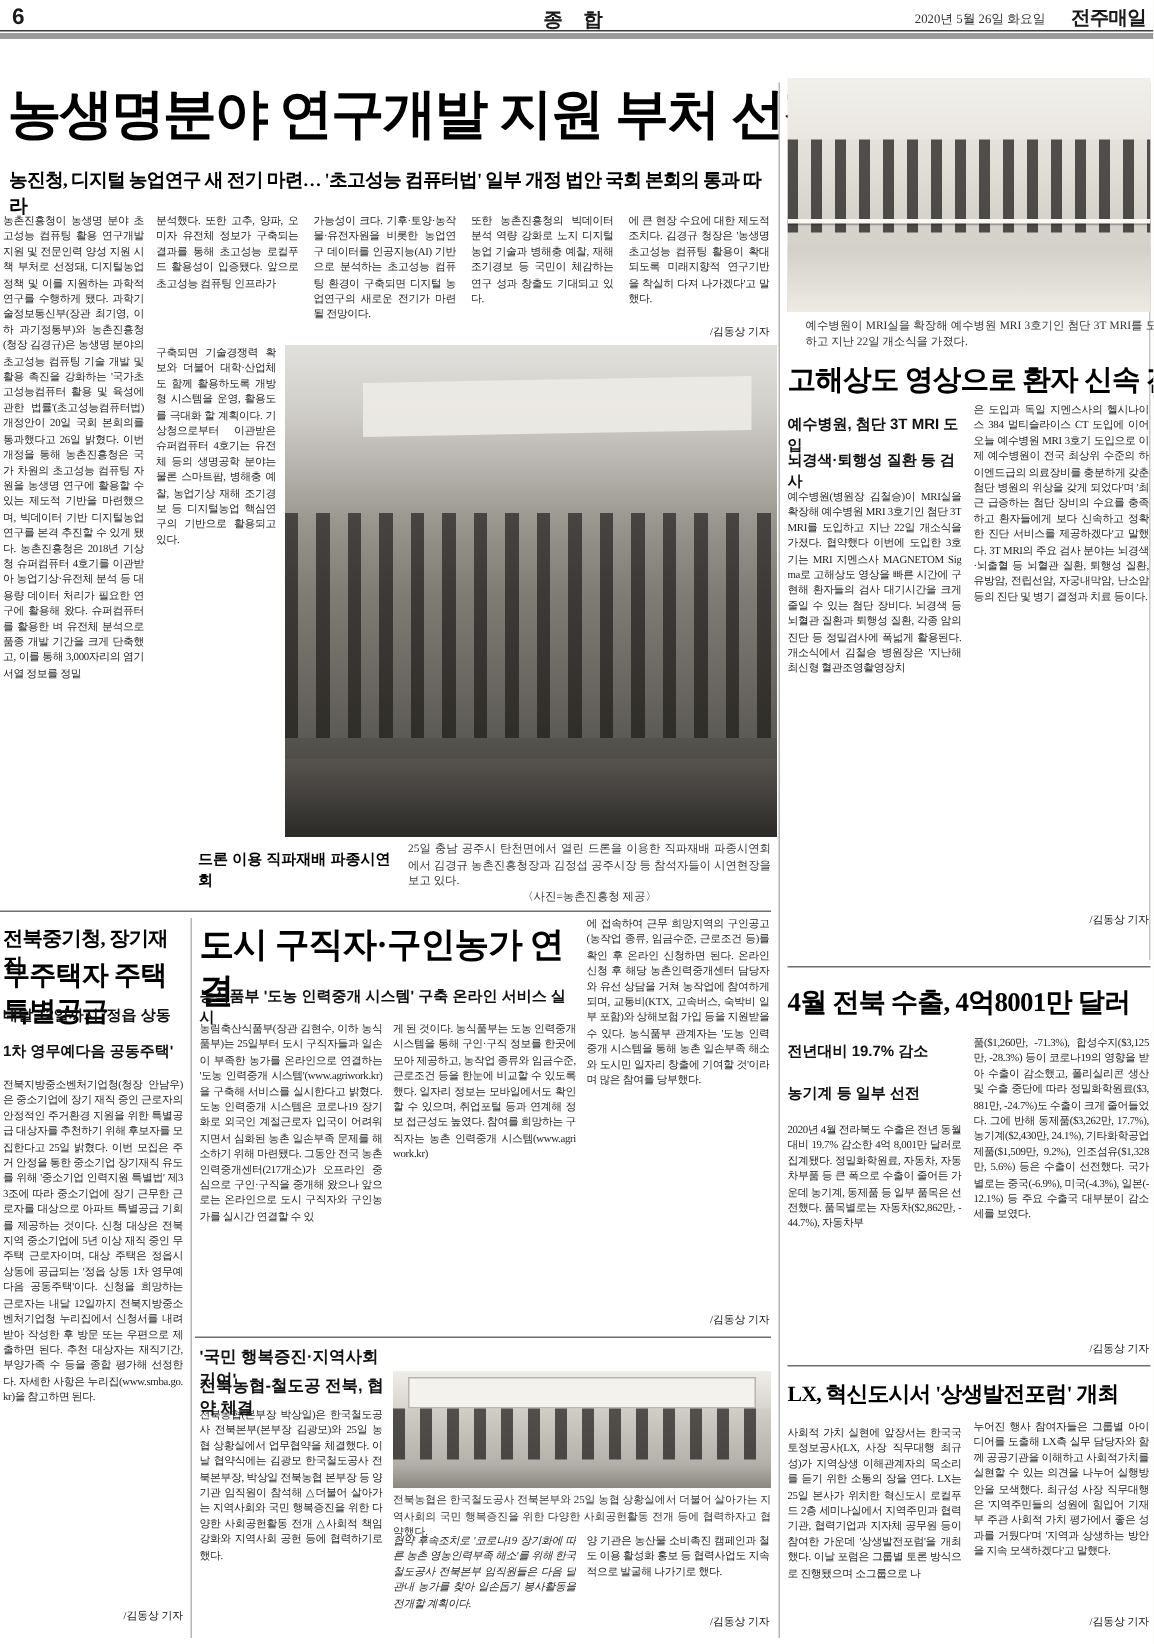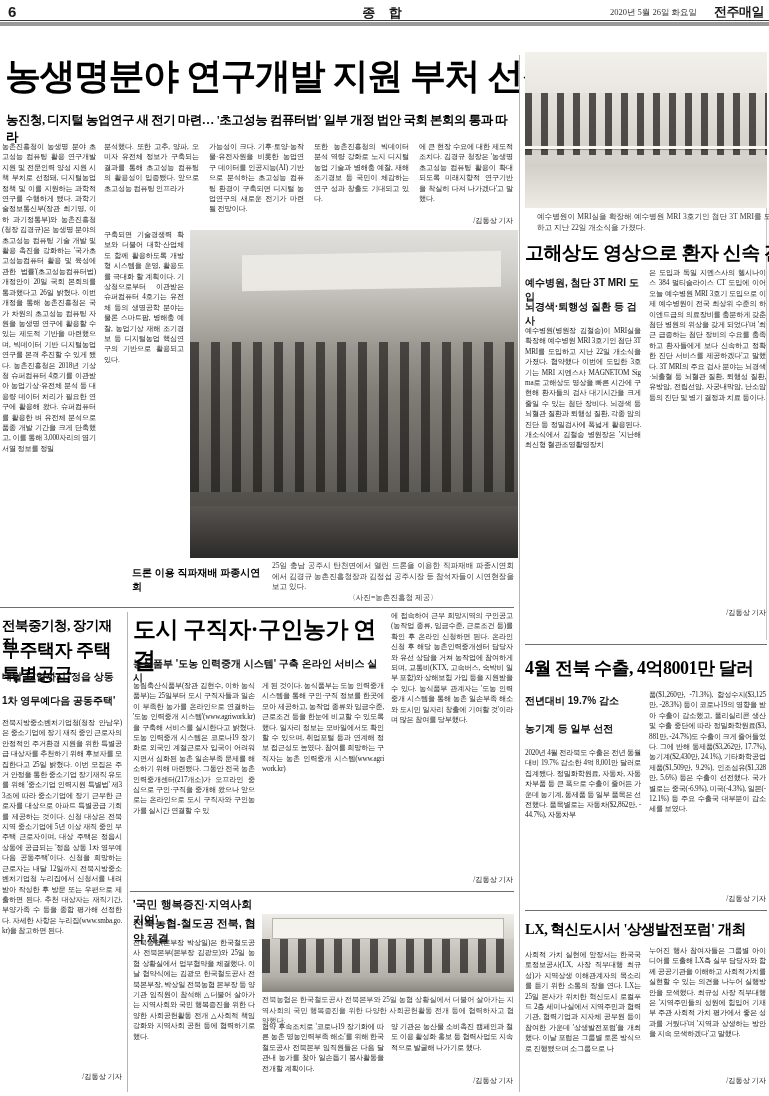--- a/index.html
+++ b/index.html
@@ -44,21 +44,21 @@
   <div class="abs sans" style="left:0;right:0;top:4px;text-align:center;font-size:13px;font-weight:bold;letter-spacing:5px;">종 합</div>
   <div class="abs" style="right:72px;top:7px;font-size:8.5px;color:#333;">2020년 5월 26일 화요일</div>
   <div class="abs sans" style="right:5px;top:3px;font-size:13px;font-weight:900;letter-spacing:-0.5px;">전주매일</div>
   <div class="abs" style="left:0;top:20px;width:769px;height:1px;background:#3c3c3c;"></div>
   <div class="abs" style="left:0;top:22px;width:769px;height:4px;background:#9a9a9a;"></div>
 
   <div class="abs sans" style="left:5px;top:52px;width:510px;font-size:36px;font-weight:900;letter-spacing:-1.5px;color:#000;white-space:nowrap;">농생명분야 연구개발 지원 부처 선정</div>
   <div class="abs serifhead" style="left:6px;top:112px;width:508px;font-size:12.5px;">농진청, 디지털 농업연구 새 전기 마련…  '초고성능 컴퓨터법' 일부 개정 법안 국회 본회의 통과 따라</div>
 
   <div class="abs bodytext" style="left:2px;top:142px;width:94px;height:462px;">농촌진흥청이 농생명 분야 초고성능 컴퓨팅 활용 연구개발 지원 및 전문인력 양성 지원 시책 부처로 선정돼, 디지털농업 정책 및 이를 지원하는 과학적 연구를 수행하게 됐다. 과학기술정보통신부(장관 최기영, 이하 과기정통부)와 농촌진흥청(청장 김경규)은 농생명 분야의 초고성능 컴퓨팅 기술 개발 및 활용 촉진을 강화하는 '국가초고성능컴퓨터 활용 및 육성에 관한 법률'(초고성능컴퓨터법) 개정안이 20일 국회 본회의를 통과했다고 26일 밝혔다. 이번 개정을 통해 농촌진흥청은 국가 차원의 초고성능 컴퓨팅 자원을 농생명 연구에 활용할 수 있는 제도적 기반을 마련했으며, 빅데이터 기반 디지털농업 연구를 본격 추진할 수 있게 됐다. 농촌진흥청은 2018년 기상청 슈퍼컴퓨터 4호기를 이관받아 농업기상·유전체 분석 등 대용량 데이터 처리가 필요한 연구에 활용해 왔다. 슈퍼컴퓨터를 활용한 벼 유전체 분석으로 품종 개발 기간을 크게 단축했고, 이를 통해 3,000자리의 염기서열 정보를 정밀</div>
-  <div class="abs bodytext" style="left:104px;top:142px;width:95px;height:84px;">분석했다. 또한 고추, 양파, 오미자 유전체 정보가 구축되는 결과를 통해 초고성능 컴퓨팅의 활용성이 입증됐다. 앞으로 초고성능 컴퓨팅 인프라가</div>
+  <div class="abs bodytext" style="left:104px;top:142px;width:95px;height:84px;">분석했다. 또한 고추, 양파, 오미자 유전체 정보가 구축되는 결과를 통해 초고성능 로컬푸드 활용성이 입증됐다. 앞으로 초고성능 컴퓨팅 인프라가</div>
   <div class="abs bodytext" style="left:209px;top:142px;width:95px;height:84px;">가능성이 크다. 기후·토양·농작물·유전자원을 비롯한 농업연구 데이터를 인공지능(AI) 기반으로 분석하는 초고성능 컴퓨팅 환경이 구축되면 디지털 농업연구의 새로운 전기가 마련될 전망이다.</div>
   <div class="abs bodytext" style="left:314px;top:142px;width:95px;height:84px;">또한 농촌진흥청의 빅데이터 분석 역량 강화로 노지 디지털농업 기술과 병해충 예찰, 재해 조기경보 등 국민이 체감하는 연구 성과 창출도 기대되고 있다.</div>
   <div class="abs" style="left:419px;top:142px;width:94px;height:86px;">
     <span class="coltext bodytext" style="height:72px;">에 큰 현장 수요에 대한 제도적 조치다. 김경규 청장은 '농생명 초고성능 컴퓨팅 활용이 확대되도록 미래지향적 연구기반을 착실히 다져 나가겠다'고 말했다.</span>
     <div class="byline">/김동상 기자</div>
   </div>
   <div class="abs bodytext" style="left:104px;top:230px;width:80px;height:328px;">구축되면 기술경쟁력 확보와 더불어 대학·산업체도 함께 활용하도록 개방형 시스템을 운영, 활용도를 극대화 할 계획이다. 기상청으로부터 이관받은 슈퍼컴퓨터 4호기는 유전체 등의 생명공학 분야는 물론 스마트팜, 병해충 예찰, 농업기상 재해 조기경보 등 디지털농업 핵심연구의 기반으로 활용되고 있다.</div>
 
   <div class="abs photo ph-drone" style="left:190px;top:230px;width:328px;height:328px;">
     <div class="ph-layer banner"></div>
@@ -99,21 +99,21 @@
   <div class="abs subhead sans" style="left:133px;top:897px;width:126px;font-size:11px;">'국민 행복증진·지역사회 기여'</div>
   <div class="abs subhead sans" style="left:133px;top:916px;width:126px;font-size:11px;">전북농협-철도공 전북, 협약 체결</div>
   <div class="abs bodytext" style="left:133px;top:938px;width:122px;height:152px;">전북농협(본부장 박상일)은 한국철도공사 전북본부(본부장 김광모)와 25일 농협 상황실에서 업무협약을 체결했다. 이 날 협약식에는 김광모 한국철도공사 전북본부장, 박상일 전북농협 본부장 등 양 기관 임직원이 참석해 △더불어 살아가는 지역사회와 국민 행복증진을 위한 다양한 사회공헌활동 전개 △사회적 책임 강화와 지역사회 공헌 등에 협력하기로 했다.</div>
 
   <div class="abs photo ph-sign" style="left:262px;top:914px;width:252px;height:78px;">
     <div class="ph-layer banner"></div>
     <div class="ph-layer people"></div>
     <div class="ph-layer table"></div>
   </div>
   <div class="abs caption" style="left:262px;top:995px;width:252px;height:23px;font-size:7.2px;">전북농협은 한국철도공사 전북본부와 25일 농협 상황실에서 더불어 살아가는 지역사회의 국민 행복증진을 위한 다양한 사회공헌활동 전개 등에 협력하자고 협약했다.</div>
-  <div class="abs bodytext" style="left:262px;top:1022px;width:122px;height:68px;">협약 후속조치로 '코로나19 장기화에 따른 농촌 영농인력부족 해소'를 위해 한국철도공사 전북본부 임직원들은 다음 달 관내 농가를 찾아 일손돕기 봉사활동을 전개할 계획이다.</div>
+  <div class="abs bodytext" style="left:262px;top:1022px;width:122px;height:68px;font-style:italic;">협약 후속조치로 '코로나19 장기화에 따른 농촌 영농인력부족 해소'를 위해 한국철도공사 전북본부 임직원들은 다음 달 관내 농가를 찾아 일손돕기 봉사활동을 전개할 계획이다.</div>
   <div class="abs" style="left:391px;top:1022px;width:122px;height:68px;">
     <span class="coltext bodytext" style="height:52px;">양 기관은 농산물 소비촉진 캠페인과 철도 이용 활성화 홍보 등 협력사업도 지속적으로 발굴해 나가기로 했다.</span>
     <div class="byline">/김동상 기자</div>
   </div>
 
   <div class="abs photo ph-ribbon" style="left:525px;top:52px;width:242px;height:156px;">
     <div class="ph-layer people"></div>
     <div class="ph-layer tape"></div>
     <div class="ph-layer floor"></div>
   </div>

